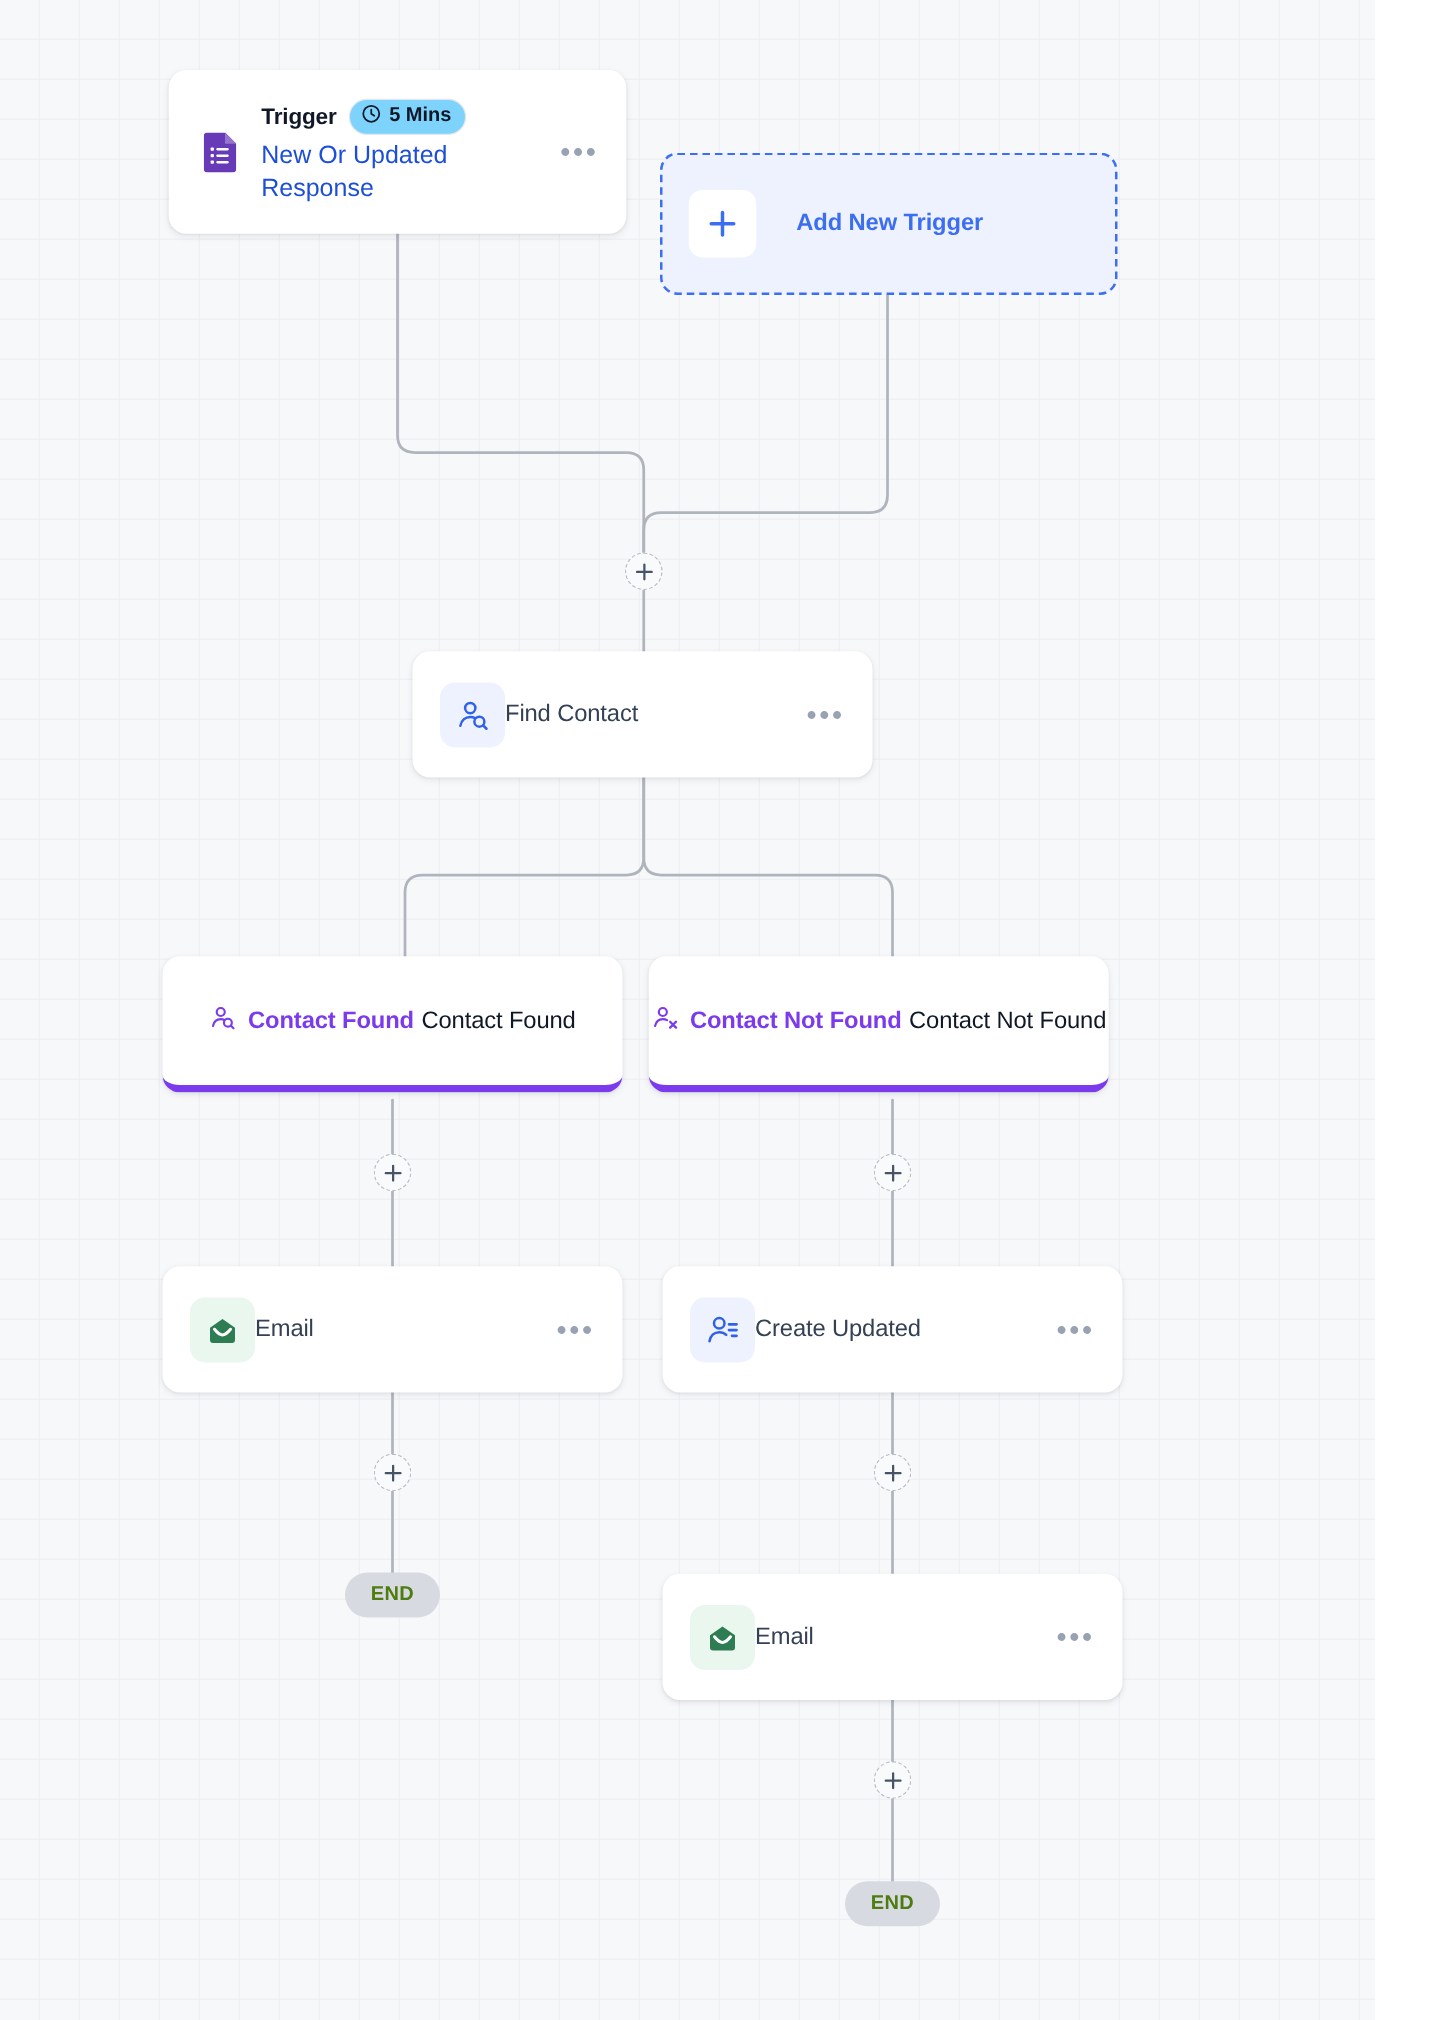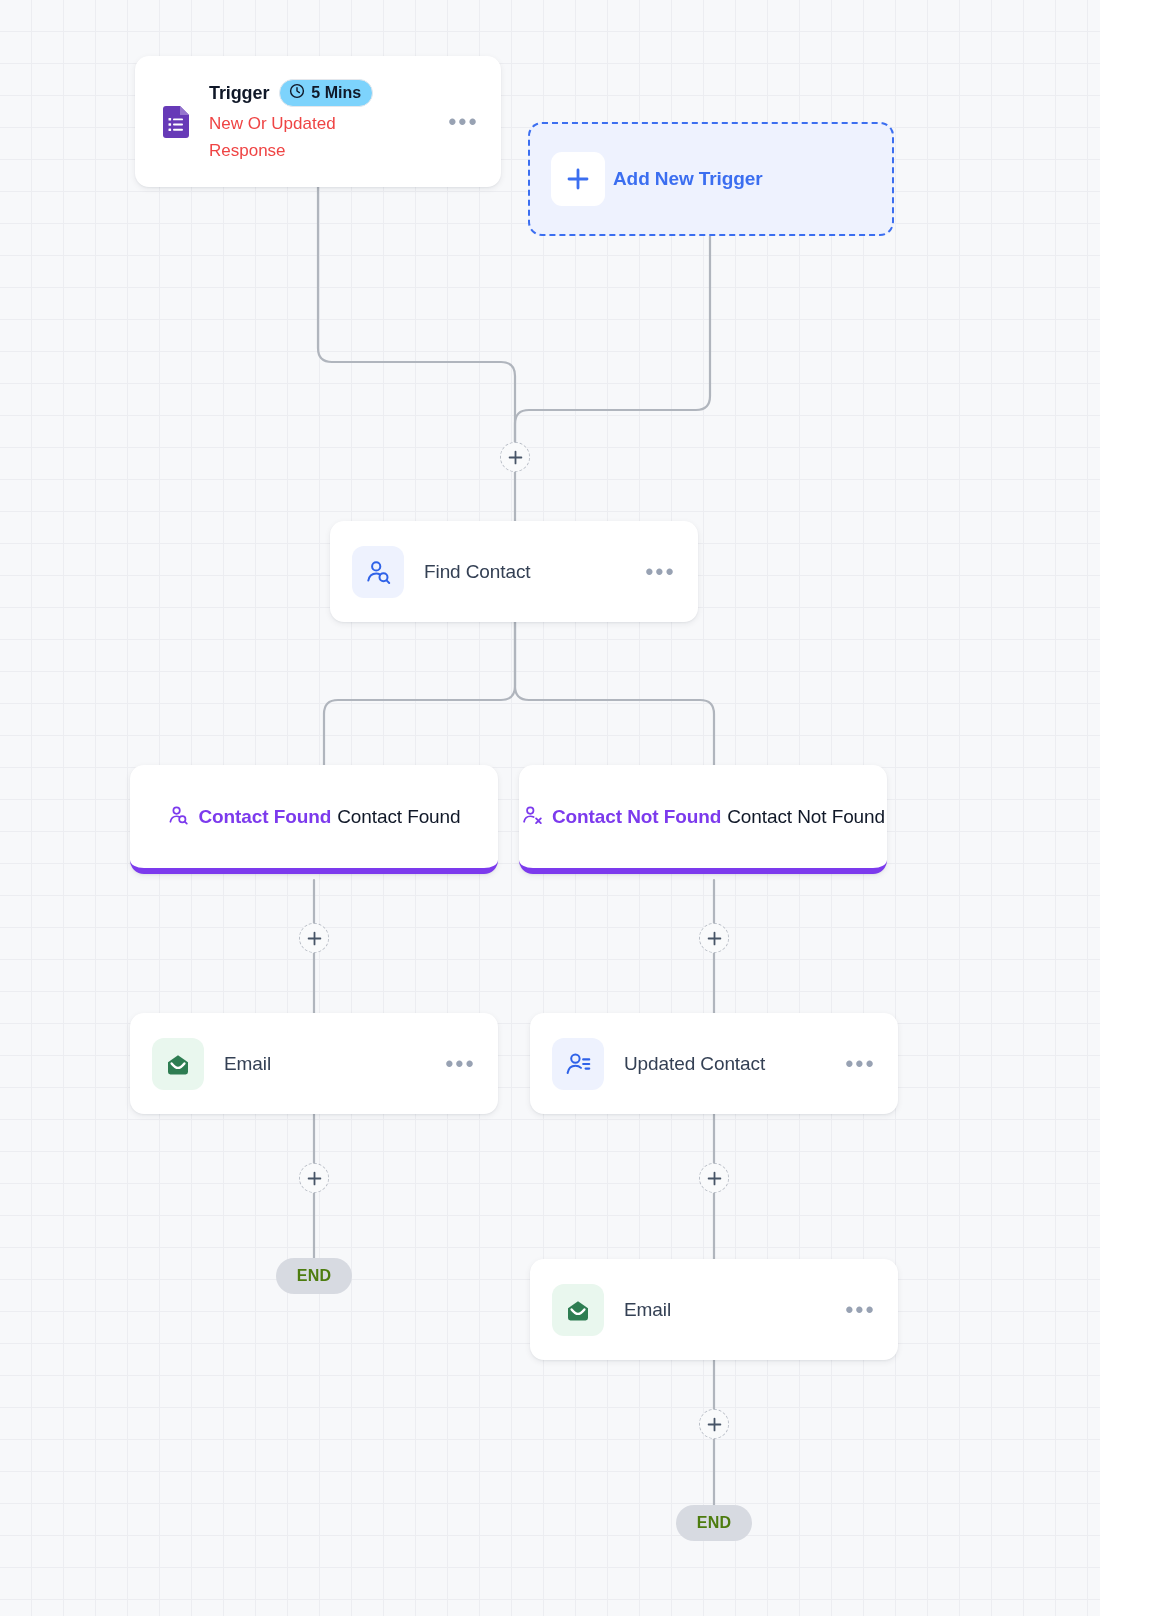--- a/index.html
+++ b/index.html
@@ -70,23 +70,23 @@
     border-radius: 999px;
     padding: 3px 11px 3px 9px;
     background: #7dd3fc;
   }
   .time-chip-text {
     font-size: 16px;
     font-weight: 700;
     color: #101828;
   }
   .trigger-sub {
-    font-size: 17px;
+    font-size: 20px;
     line-height: 27px;
-    color: #ef4444;
+    color: #1d4ed8;
     max-width: 190px;
   }
   .dots {
     letter-spacing: 2.5px;
     color: #98a2b3;
     font-size: 22px;
     line-height: 10px;
     font-weight: 700;
     flex: 0 0 auto;
     user-select: none;
@@ -96,21 +96,21 @@
   .add-trigger {
     position: absolute;
     left: 528px; top: 122px;
     width: 366px; height: 114px;
     background: #eef2fe;
     border: 2px dashed #3b6ef0;
     border-radius: 14px;
     display: flex;
     align-items: center;
     padding-left: 21px;
-    gap: 8px;
+    gap: 32px;
   }
   .add-trigger-plus {
     width: 54px; height: 54px;
     background: #ffffff;
     border-radius: 11px;
     display: flex;
     align-items: center;
     justify-content: center;
   }
   .add-trigger-label {
@@ -119,21 +119,20 @@
     color: #3b6ef0;
     letter-spacing: -0.1px;
   }
 
   
   .action-card {
     width: 368px; height: 101px;
     display: flex;
     align-items: center;
     padding: 0 22px 0 22px;
-    gap: 20px;
   }
   .action-icon {
     width: 52px; height: 52px;
     border-radius: 12px;
     display: flex;
     align-items: center;
     justify-content: center;
     flex: 0 0 auto;
   }
   .icon-blue { background: #eef2fe; }
@@ -353,21 +352,21 @@
   </div>
 
   <div class="node action-card node-create">
     <span class="action-icon icon-blue">
       <svg width="28" height="28" viewBox="0 0 28 28" fill="none">
         <circle cx="11.4" cy="8.6" r="4.2" stroke="#2f62e8" stroke-width="2"></circle>
         <path d="M3.6 23 C4.4 18.4 7.6 15.7 11.4 15.7 C13.6 15.7 15.6 16.5 17 17.9" stroke="#2f62e8" stroke-width="2" stroke-linecap="round"></path>
         <path d="M19.2 9.4 H25.2 M19.2 14 H25.2 M21.6 18.6 H25.2" stroke="#2f62e8" stroke-width="2.2" stroke-linecap="round"></path>
       </svg>
     </span>
-    <span class="action-title">Updated Contact</span>
+    <span class="action-title">Create Updated</span>
     <span class="dots">•••</span>
   </div>
 
   <div class="plus-node" style="left:299px; top:1163px;">
     <svg width="15" height="15" viewBox="0 0 15 15" fill="none">
       <path d="M7.5 1.6 V13.4 M1.6 7.5 H13.4" stroke="#475467" stroke-width="1.8" stroke-linecap="round"></path>
     </svg>
   </div>
   <div class="plus-node" style="left:699px; top:1163px;">
     <svg width="15" height="15" viewBox="0 0 15 15" fill="none">

